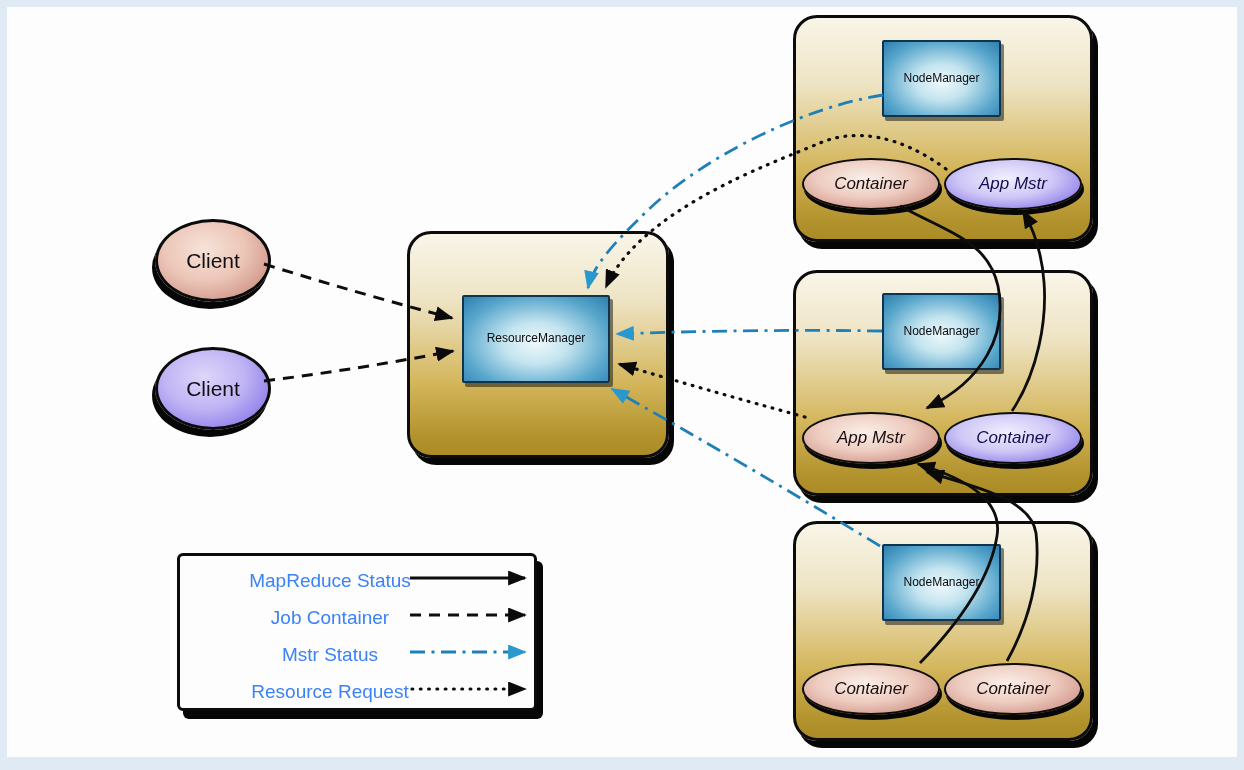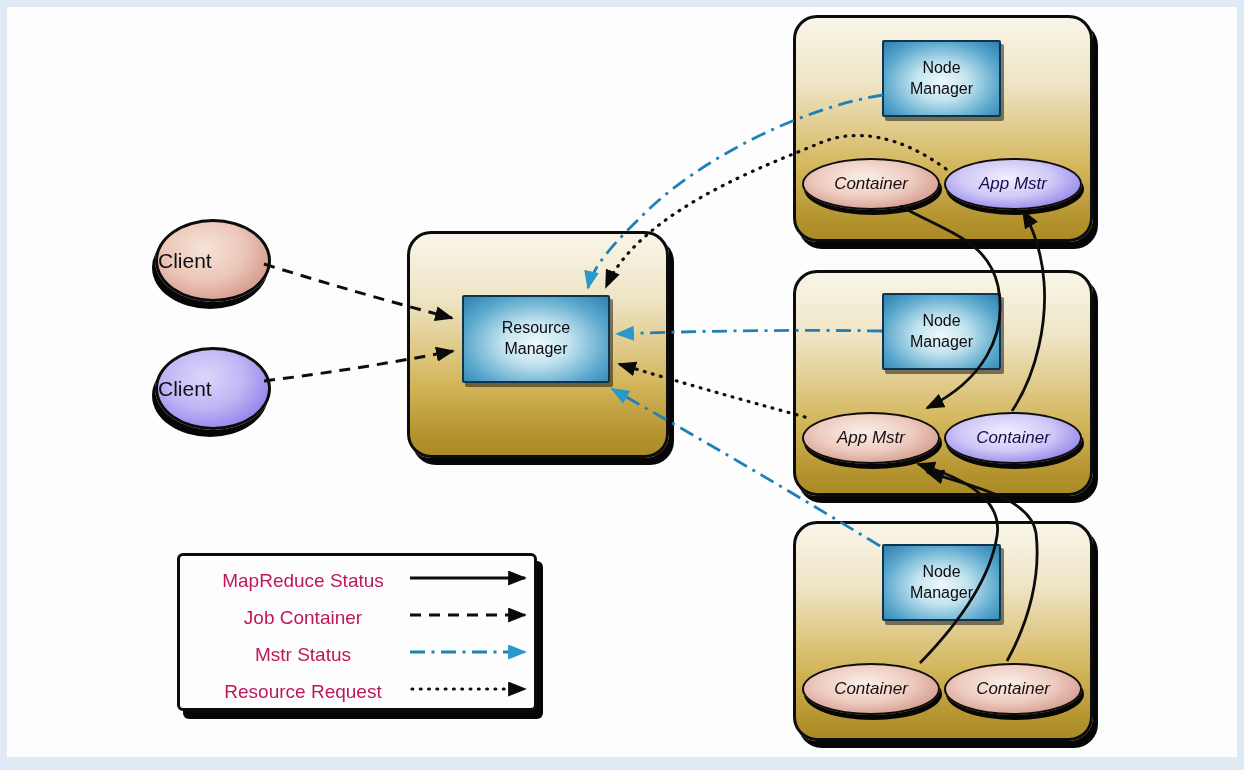--- a/index.html
+++ b/index.html
@@ -15,55 +15,55 @@
     position:absolute;
     border:3px solid #0c0c0c;border-radius:24px;
     background:linear-gradient(180deg,#f9f5e8 0%,#eee4c4 30%,#d3b55a 68%,#b2922c 92%,#aa8b26 100%);
     box-shadow:5px 7px 0 #060606;
   }
   .bluebox{
     position:absolute;
     border:2px solid #0e3450;border-radius:2px;
     background:radial-gradient(ellipse at 50% 55%, #eef8fb 0%, #c3e4ef 32%, #58a6cc 72%, #2d7fae 100%);
     box-shadow:3px 4px 0 rgba(10,10,10,0.5);
-    display:flex;flex-direction:column;align-items:center;justify-content:center;
-    font-size:16px;color:#0b0b12;line-height:1.3;text-align:center;
+    display:flex;flex-direction:row;align-items:center;justify-content:center;
+    font-size:12px;color:#0b0b12;line-height:1.3;text-align:center;
   }
   .bluebox .ln{display:block;}
   .ellipse{
     position:absolute;width:134px;height:48px;
     border:2.5px solid #0d0d0d;border-radius:50%;
     display:flex;align-items:center;justify-content:center;
     font-size:17px;box-shadow:2px 5px 0 #060606;font-style:italic;
   }
   .ellipse.pink{
     background:radial-gradient(ellipse at 45% 38%, #f9efe8 0%, #eeccc0 45%, #d09488 85%, #c6887e 100%);
     color:#1b0d0f;
   }
   .ellipse.purple{
     background:radial-gradient(ellipse at 45% 38%, #f1efff 0%, #cfc8f6 45%, #8b7ae9 85%, #7c6ae2 100%);
     color:#140e4e;
   }
   .client{
     position:absolute;width:110px;height:77px;
     border:3px solid #0b0b0b;border-radius:50%;
-    display:flex;align-items:center;
+    display:flex;align-items:center;justify-content:center;
     font-size:21px;color:#101014;
     box-shadow:-3px 7px 0 #060606;
   }
   .client.pink{background:radial-gradient(ellipse at 42% 35%, #f6e3d8 0%, #ecc6b8 45%, #cd9184 85%, #c2857b 100%);}
   .client.purple{background:radial-gradient(ellipse at 42% 35%, #ded6fa 0%, #c0b4f4 45%, #8a79ea 85%, #7d6ce4 100%);}
 
   .legend{
     position:absolute;left:177px;top:553px;width:360px;height:158px;
     background:#fdfdfd;border:3px solid #0b0b0b;border-radius:6px;
     box-shadow:6px 8px 0 #060606;padding-top:6px;box-sizing:border-box;
   }
   .legend-row{height:37px;display:flex;align-items:center;}
-  .legend-label{width:246px;text-align:center;font-size:19px;color:#be185d;}
+  .legend-label{width:246px;text-align:center;font-size:19px;color:#3b82f6;padding-left:27px;}
 
   svg.overlay{position:absolute;left:0;top:0;z-index:50;pointer-events:none;}
   .e-solid{stroke:#0d0d0d;stroke-width:2.8;fill:none;}
   .e-dash{stroke:#0d0d0d;stroke-width:3;stroke-dasharray:11 8;fill:none;}
   .e-dot{stroke:#0d0d0d;stroke-width:3.2;stroke-dasharray:0.8 7.5;stroke-linecap:round;fill:none;}
   .e-bdd{stroke:#1f80b8;stroke-width:2.8;stroke-dasharray:15 6.5 3 6.5;fill:none;}
 </style>
 </head>
 <body>
 

